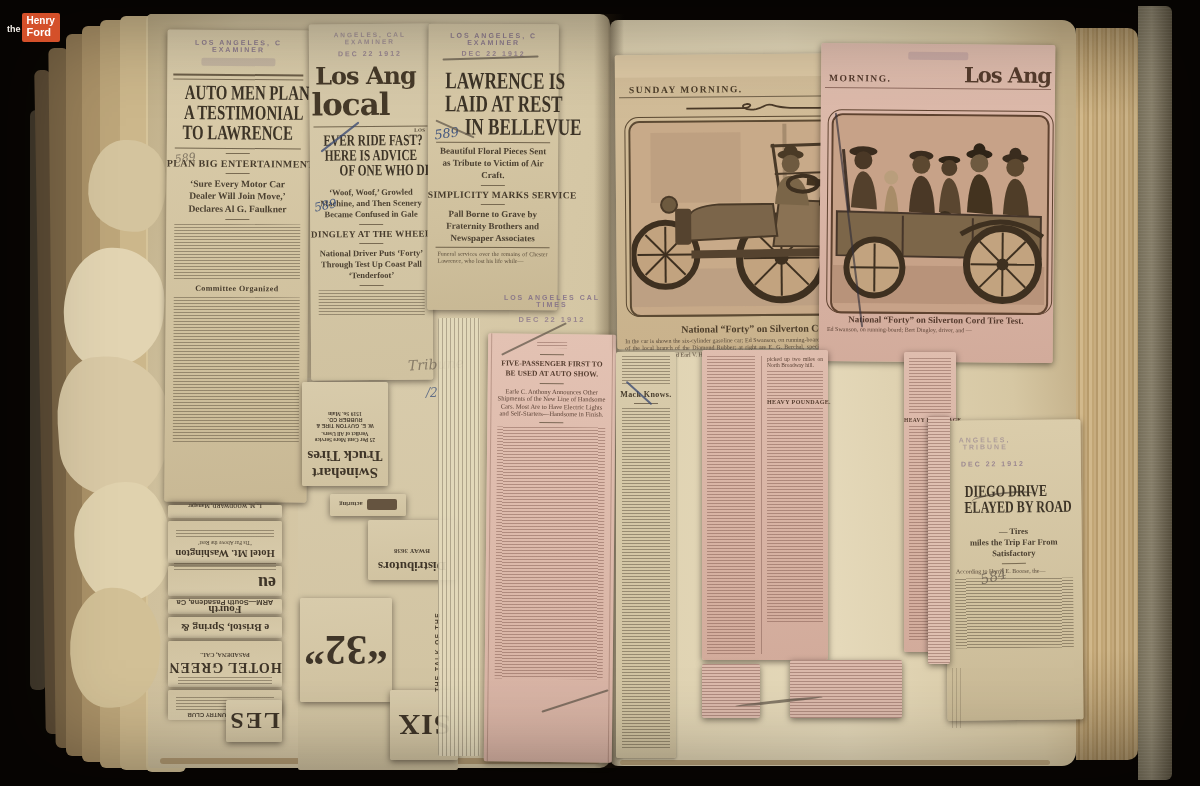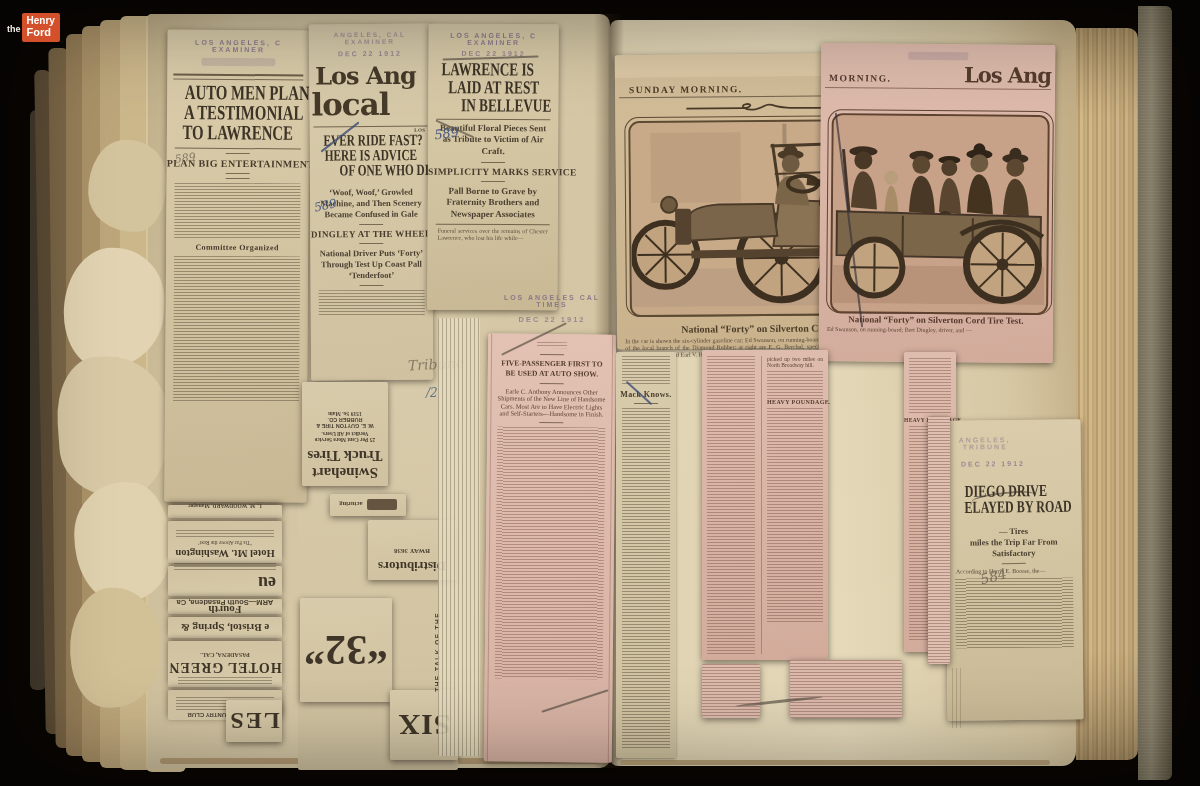--- a/index.html
+++ b/index.html
@@ -87,20 +87,21 @@
     <div class="hl" style="font-size:19px;margin-top:3px;">
       <span>AUTO MEN PLAN</span><br>
       <span>A TESTIMONIAL</span><br>
       <span>TO LAWRENCE</span>
     </div>
     <div class="pencil abs" style="left:8px;top:122px;font-size:11px;transform:rotate(-8deg);opacity:.8;">589</div>
     <div class="rule" style="margin-top:5px;"></div>
     <div class="sr"></div>
     <div class="kicker" style="font-size:10px;">PLAN BIG ENTERTAINMENT</div>
     <div class="sr"></div>
+    <div class="deck" style="font-size:9.5px;margin:0 10px;">‘Sure Every Motor Car Dealer Will Join Move,’ Declares Al G. Faulkner</div>
     <div class="sr"></div>
     <div class="ftx" style="height:56px;margin:4px 8px;"></div>
     <div class="kicker" style="font-size:8px;">Committee Organized</div>
     <div class="ftx" style="height:146px;margin:4px 8px;"></div>
   </div>
 
   <div class="clip tan2" style="left:310px;top:24px;width:122px;height:356px;transform:rotate(-.4deg);overflow:hidden;">
     <div class="stamp" style="font-size:6.5px;margin-top:7px;opacity:.7;">ANGELES, CAL</div>
     <div class="stamp" style="font-size:6.5px;opacity:.7;">EXAMINER</div>
     <div class="stamp stampd" style="font-size:7px;margin-top:5px;">DEC 22 1912</div>
@@ -125,21 +126,21 @@
   </div>
   <div class="slash" style="left:316px;top:136px;width:48px;height:2px;transform:rotate(-38deg);"></div>
 
   <div class="clip tan" style="left:428px;top:24px;width:130px;height:286px;transform:rotate(.3deg);">
     <div class="stamp" style="font-size:7px;margin-top:8px;">LOS ANGELES, C</div>
     <div class="stamp" style="font-size:7px;">EXAMINER</div>
     <div style="position:relative;">
       <div class="stamp stampd" style="font-size:7px;margin-top:4px;">DEC 22 1912</div>
       <div class="pslash" style="left:14px;top:7px;width:96px;height:2px;transform:rotate(-2deg);"></div>
     </div>
-    <div class="hl" style="font-size:17px;margin-top:4px;">
+    <div class="hl" style="font-size:22px;margin-top:12px;">
       <span style="margin-right:12px;">LAWRENCE IS</span><br>
       <span>LAID AT REST</span><br>
       <span style="margin-left:20px;">IN BELLEVUE</span>
     </div>
     <div class="hand abs" style="left:6px;top:102px;font-size:13px;transform:rotate(-8deg);">589</div>
     <div class="rule" style="margin-top:4px;"></div>
     <div class="deck" style="font-size:9px;margin:2px 10px 0;">Beautiful Floral Pieces Sent as Tribute to Victim of Air Craft.</div>
     <div class="sr"></div>
     <div class="kicker" style="font-size:9.5px;">SIMPLICITY MARKS SERVICE</div>
     <div class="sr"></div>

